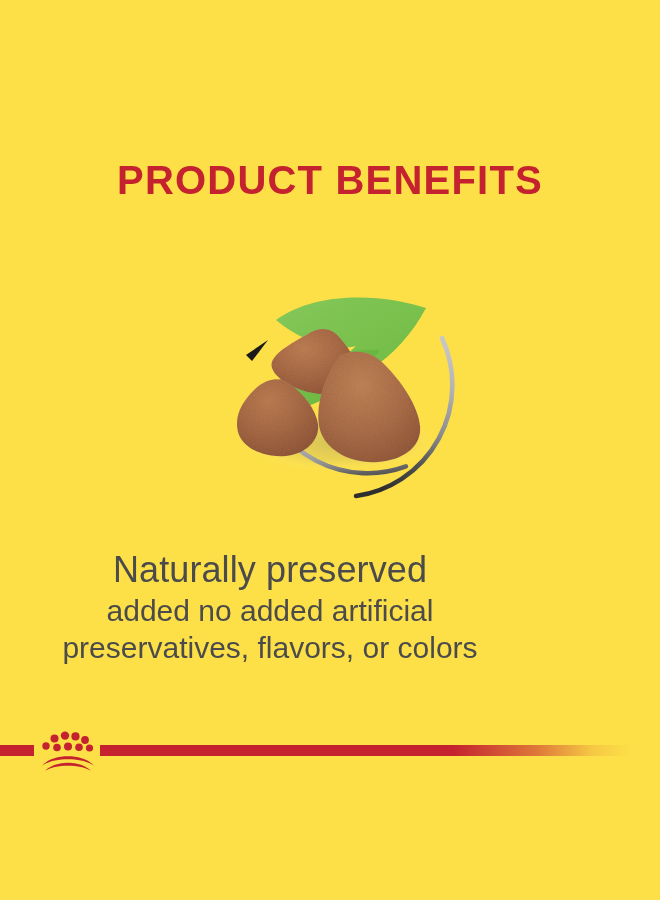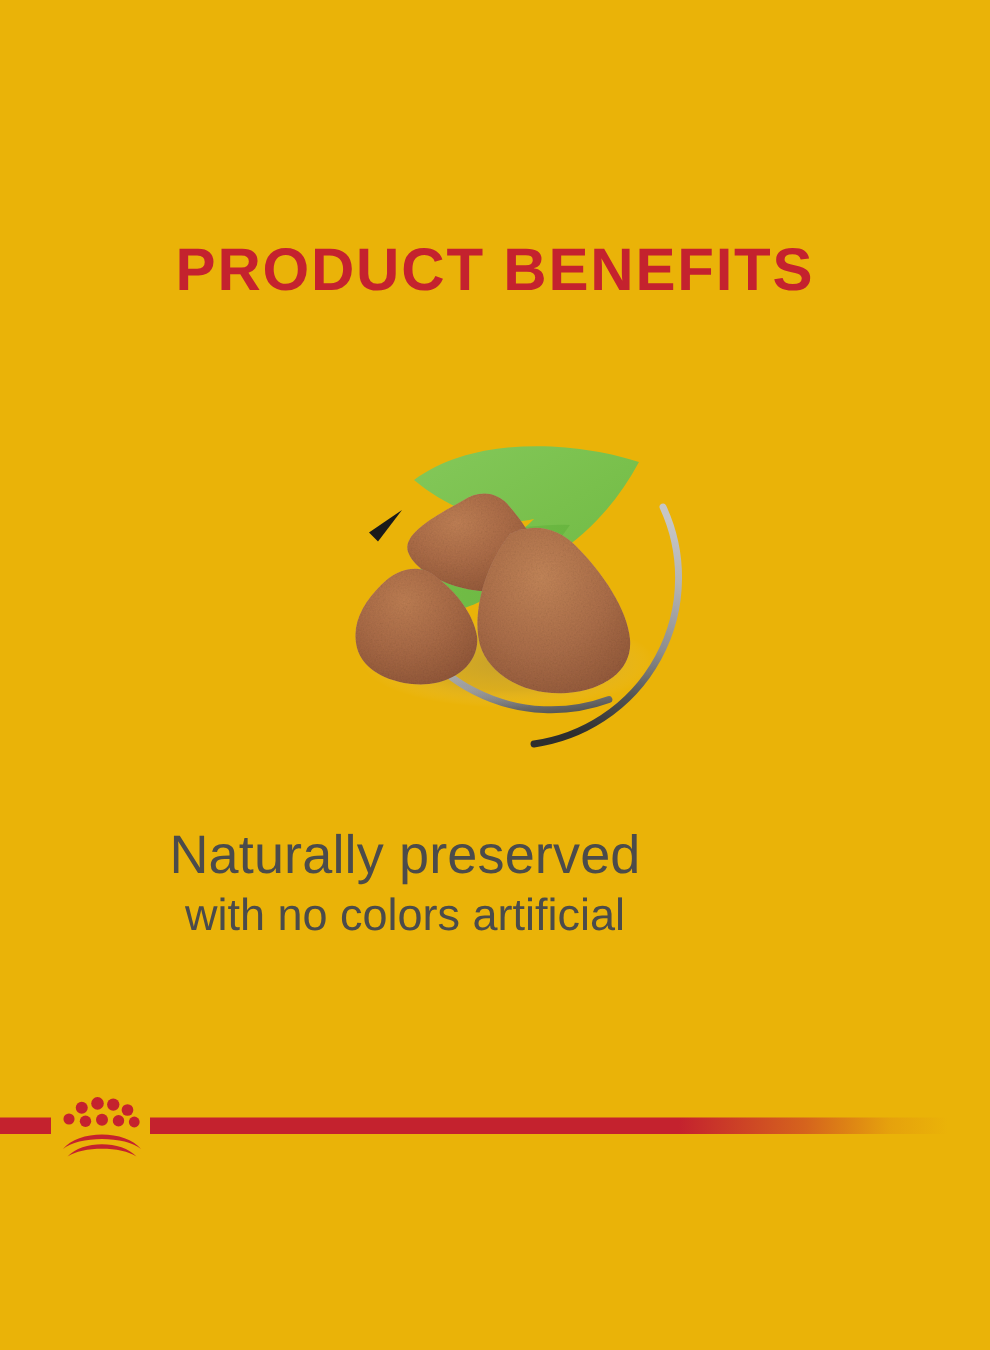--- a/index.html
+++ b/index.html
@@ -13,21 +13,21 @@
     height: 900px;
     position: relative;
     overflow: hidden;
     font-family: "Liberation Sans", "DejaVu Sans", sans-serif;
     -webkit-font-smoothing: antialiased;
   }
 
   .page {
     position: absolute;
     inset: 0;
-    background: #eab308;
+    background: #fde047;
   }
 
   
   .page-title {
     position: absolute;
     top: 158px;
     left: 0;
     width: 660px;
     text-align: center;
     color: #C4222E;
@@ -225,21 +225,22 @@
                  C 222,152 238,176 240,196
                  C 242,216 224,230 198,232
                  C 170,234 146,220 140,200
                  C 134,178 144,146 160,126 Z" fill="url(#kib3)" filter="url(#grain)"></path>
       </g>
     </svg>
   </div>
 
   <div class="benefit-text">
     <div class="benefit-headline">Naturally preserved</div>
-    <div class="benefit-sub">with no colors artificial</div>
+    <div class="benefit-sub">added no added artificial</div>
+    <div class="benefit-sub">preservatives, flavors, or colors</div>
   </div>
 
   <div class="footer">
     <div class="bar-left"></div>
     <div class="bar-right"></div>
 
     <div class="crown">
       <svg viewBox="0 0 60 48" xmlns="http://www.w3.org/2000/svg">
         <g fill="#C4222E">
 

